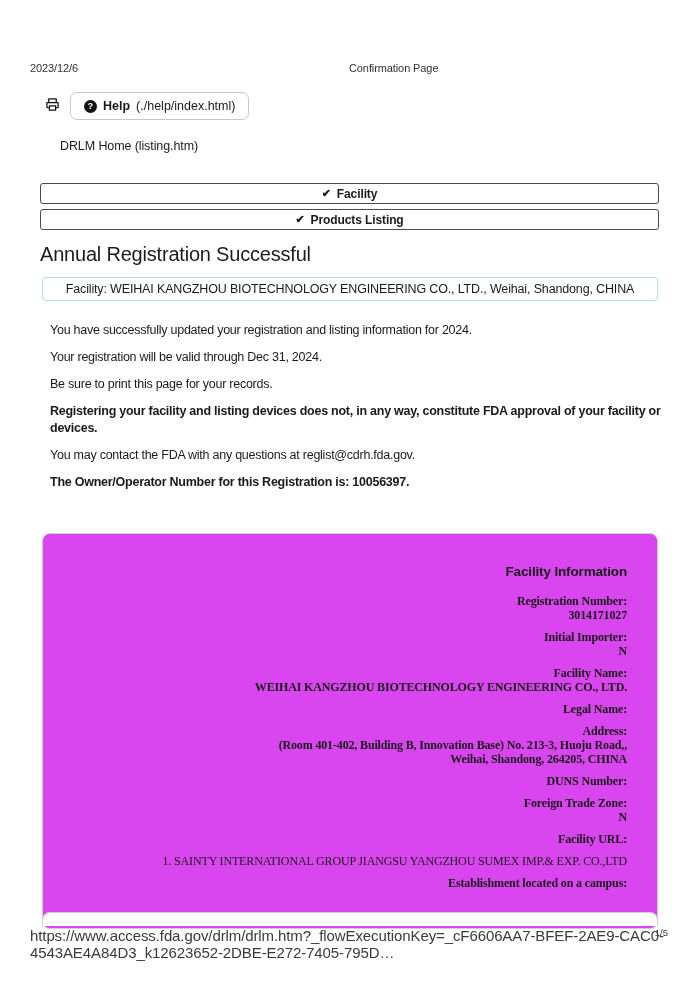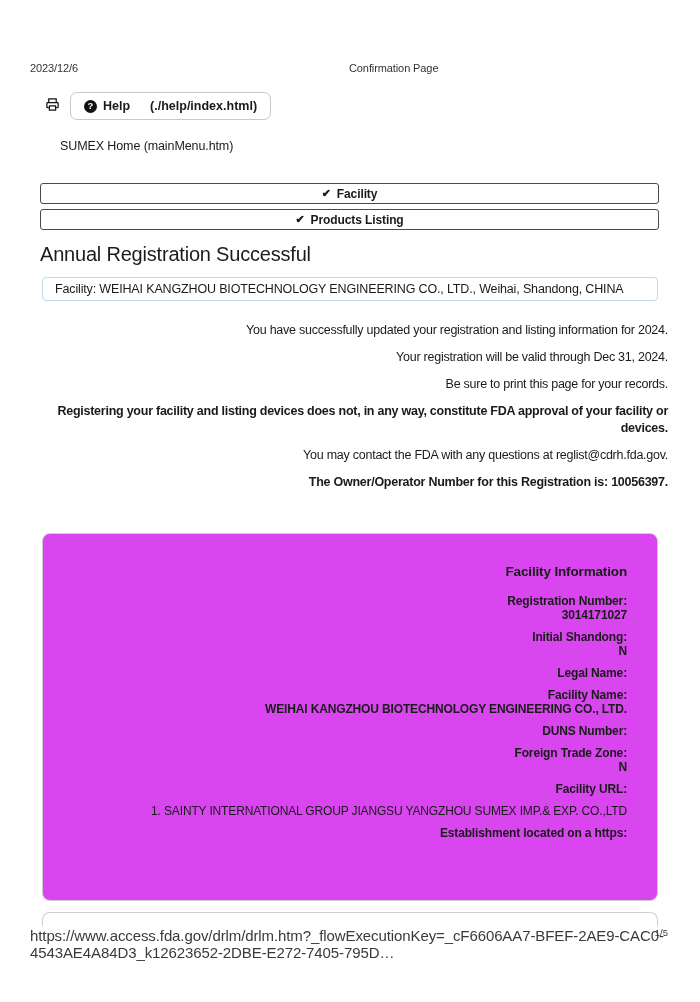--- a/index.html
+++ b/index.html
@@ -18,42 +18,42 @@
   .print-date{position:absolute;left:30px;top:62px;font-size:11px;color:#333;letter-spacing:-0.1px;}
   .print-title{position:absolute;left:349px;top:62px;font-size:11px;color:#333;letter-spacing:-0.1px;}
   
   .printer-btn{position:absolute;left:44px;top:96px;width:16px;height:16px;display:flex;align-items:center;justify-content:center;background:none;border:none;padding:0;cursor:pointer;}
   .help-btn{position:absolute;left:70px;top:92px;height:28px;display:flex;align-items:center;gap:6px;
     padding:0 13px;border:1px solid #c9c9c9;border-radius:7px;background:#fff;font-size:12.5px;color:var(--text);
     font-family:"Liberation Sans", sans-serif;cursor:pointer;box-shadow:0 0 1px rgba(0,0,0,.05);}
   .help-q{width:13px;height:13px;border-radius:50%;background:#111;color:#fff;font-size:9.5px;font-weight:700;
     display:flex;align-items:center;justify-content:center;line-height:1;}
   .help-label{font-weight:700;}
-  .help-href{font-weight:700;margin-left:14px;}
+  .help-href{font-weight:400;}
   
   .home-link{position:absolute;left:60px;top:139px;font-size:12.5px;color:var(--text);text-decoration:none;letter-spacing:-0.1px;}
   
   .nav-bars{position:absolute;left:40px;top:183px;width:619px;}
   .nav-bar{height:21px;border:1.5px solid var(--nav-bar-border);border-radius:3px;display:flex;align-items:center;
     justify-content:center;gap:6px;font-size:12px;font-weight:700;margin-bottom:5px;background:#fff;cursor:pointer;letter-spacing:-0.1px;}
   .nav-check{font-size:11px;}
   
   .page-title{position:absolute;left:40px;top:243px;margin:0;font-size:20px;font-weight:400;letter-spacing:-0.2px;color:#1c1c1c;}
   
   .facility-summary{position:absolute;left:42px;top:277px;width:616px;border:1px solid var(--summary-border);
-    border-radius:4px;padding:4px 12px;font-size:12.5px;letter-spacing:-0.15px;background:#fff;}
+    border-radius:4px;padding:4px 12px;font-size:12.5px;letter-spacing:-0.15px;background:#fff;text-align:center;}
   
-  .paragraphs{position:absolute;left:50px;top:322px;width:618px;text-align:right;}
+  .paragraphs{position:absolute;left:50px;top:322px;width:618px;}
   .paragraphs p{margin:0 0 10px;font-size:12.5px;line-height:17px;letter-spacing:-0.25px;}
   .paragraphs p.bold{font-weight:700;}
   
   .card{position:absolute;left:42px;top:533px;width:616px;min-height:368px;border:1px solid var(--card-border);
     border-radius:8px;padding:30px;background:#d946ef;box-shadow:0 0 1px rgba(0,0,0,.04);text-align:right;}
   .card-heading{margin:0 0 15px;font-size:13.5px;font-weight:700;letter-spacing:-0.15px;}
-  .fields{}
+  .fields{font-family:Liberation Serif, serif;}
   .field{margin-bottom:8px;font-size:12px;line-height:14px;letter-spacing:-0.15px;}
   .field .label{font-weight:700;}
   .field .value{font-weight:700;white-space:pre-line;}
   .field .value.regular{font-weight:400;}
   
   .next-card{position:absolute;left:42px;top:912px;width:616px;height:14px;border:1px solid var(--card-border);
     border-bottom:none;border-radius:8px 8px 0 0;background:#fff;}
   
   .footer-url{position:absolute;left:30px;top:927px;font-size:15px;color:#3a3a3a;letter-spacing:-0.1px;}
   .footer-page{position:absolute;right:32px;top:927px;font-size:9.5px;color:#3a3a3a;}
@@ -75,21 +75,21 @@
       </svg>
     </span>
   </button>
 
   <button class="help-btn">
     <span class="help-q">?</span>
     <span class="help-label">Help</span>
     <span class="help-href">(./help/index.html)</span>
   </button>
 
-  <a class="home-link" href="#">SUMEX Home (mainMenu.htm)</a>
+  <a class="home-link" href="#">DRLM Home (listing.htm)</a>
 
   <div class="nav-bars">
     <div class="nav-bar">
       <span class="nav-check">✔</span>
       <span>Facility</span>
     </div>
     <div class="nav-bar">
       <span class="nav-check">✔</span>
       <span>Products Listing</span>
     </div>
@@ -109,48 +109,53 @@
   </div>
 
   <div class="card">
     <h2 class="card-heading">Facility Information</h2>
     <div class="fields">
       <div class="field">
         <div class="label">Registration Number:</div>
         <div class="value">3014171027</div>
       </div>
       <div class="field">
-        <div class="label">Initial Shandong:</div>
+        <div class="label">Initial Importer:</div>
         <div class="value">N</div>
+      </div>
+      <div class="field">
+        <div class="label">Facility Name:</div>
+        <div class="value">WEIHAI KANGZHOU BIOTECHNOLOGY ENGINEERING CO., LTD.</div>
       </div>
       <div class="field">
         <div class="label">Legal Name:</div>
         <div class="value"></div>
       </div>
       <div class="field">
-        <div class="label">Facility Name:</div>
-        <div class="value">WEIHAI KANGZHOU BIOTECHNOLOGY ENGINEERING CO., LTD.</div>
+        <div class="label">Address:</div>
+        <div class="value">(Room 401-402, Building B, Innovation Base) No. 213-3, Huoju Road,,
+Weihai, Shandong, 264205, CHINA</div>
       </div>
       <div class="field">
         <div class="label">DUNS Number:</div>
         <div class="value"></div>
       </div>
       <div class="field">
         <div class="label">Foreign Trade Zone:</div>
         <div class="value">N</div>
       </div>
       <div class="field">
         <div class="label">Facility URL:</div>
         <div class="value"></div>
       </div>
       <div class="field">
         <div class="value regular">1. SAINTY INTERNATIONAL GROUP JIANGSU YANGZHOU SUMEX IMP.&amp; EXP. CO.,LTD</div>
       </div>
       <div class="field">
-        <div class="label">Establishment located on a https:</div>
+        <div class="label">Establishment located on a campus:</div>
         <div class="value"></div>
       </div>
     </div>
   </div>
 
   <div class="next-card"></div>
 
   <div class="footer-url">https://www.access.fda.gov/drlm/drlm.htm?_flowExecutionKey=_cF6606AA7-BFEF-2AE9-CAC0-4543AE4A84D3_k12623652-2DBE-E272-7405-795D…</div>
   <div class="footer-page">1/5</div>
 

